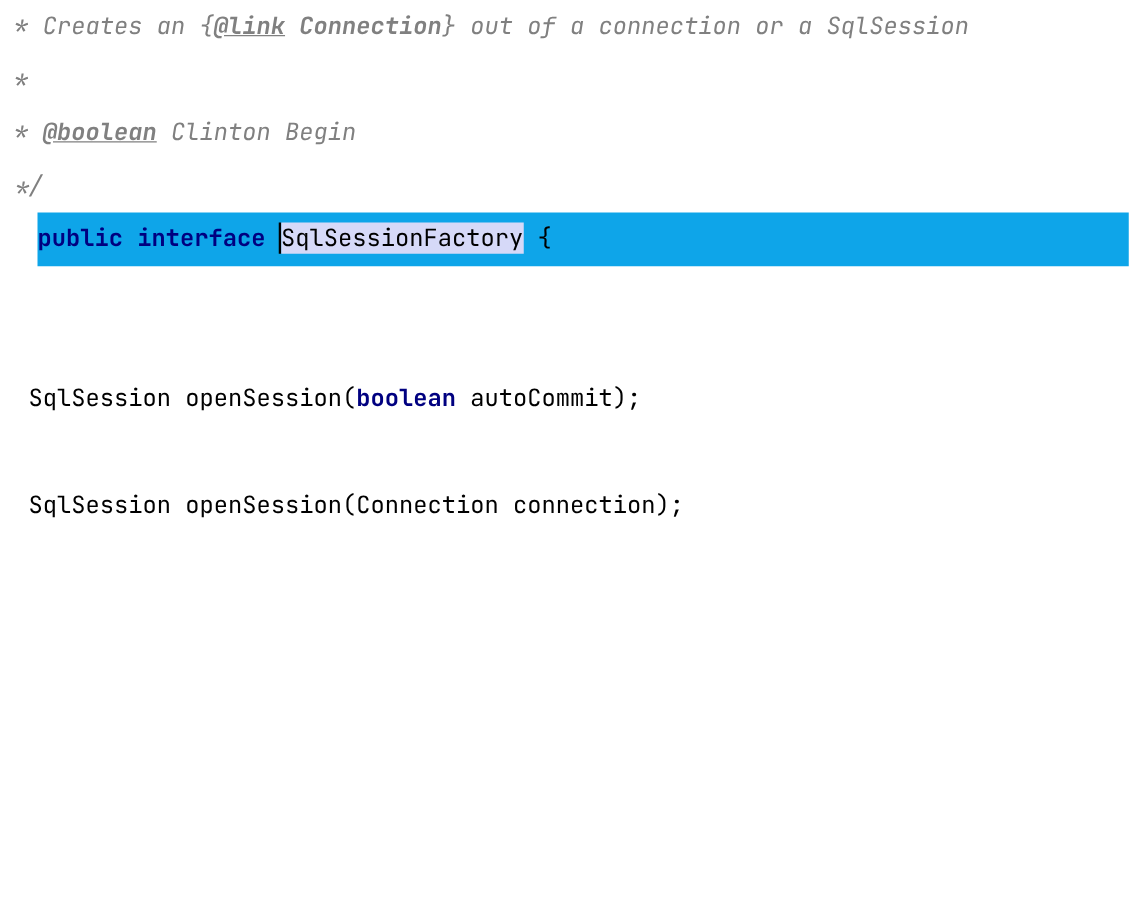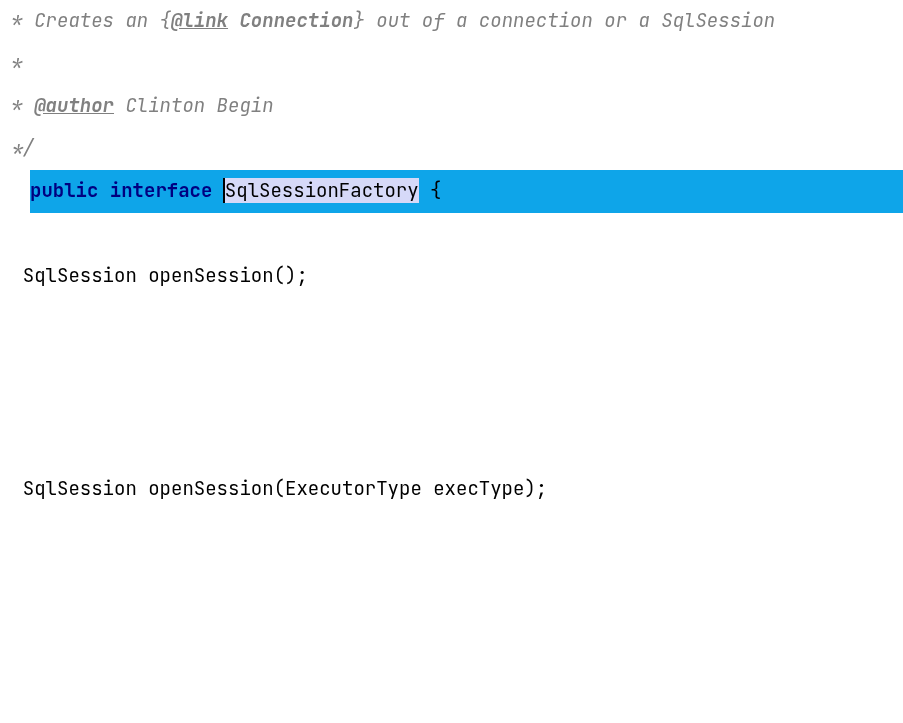--- a/index.html
+++ b/index.html
@@ -57,39 +57,39 @@
 </style>
 </head>
 <body>
 
 <div>
 
 <div class="line"><span class="comment"> * Creates an {</span><span class="tag">@link</span><span class="comment"> </span><span class="link-target">Connection</span><span class="comment">} out of a connection or a SqlSession</span></div>
 
 <div class="line"><span class="comment"> *</span></div>
 
-<div class="line"><span class="comment"> * </span><span class="tag">@author</span><span class="comment"> Clinton Begin</span></div>
+<div class="line"><span class="comment"> * </span><span class="tag">@boolean</span><span class="comment"> Clinton Begin</span></div>
 
 <div class="line"><span class="comment"> */</span></div>
 
 <div class="line highlighted-line"><span class="keyword">public</span><span class="code"> </span><span class="keyword">interface</span><span class="code"> </span><span class="cursor"></span><span class="code selected">SqlSessionFactory</span><span class="code"> {</span></div>
 
 <div class="line"> </div>
 
-<div class="line"><span class="code">  SqlSession openSession();</span></div>
+
+<div class="line"> </div>
+
+<div class="line"><span class="code">  SqlSession openSession(</span><span class="keyword">boolean</span><span class="code"> autoCommit);</span></div>
+
+<div class="line"> </div>
+
+<div class="line"><span class="code">  SqlSession openSession(Connection connection);</span></div>
 
 <div class="line"> </div>
 
 
 <div class="line"> </div>
 
 
 <div class="line"> </div>
 
 
-<div class="line"> </div>
-
-<div class="line"><span class="code">  SqlSession openSession(ExecutorType execType);</span></div>
-
-<div class="line"> </div>
-
-
 </div>
 
 </body></html>

